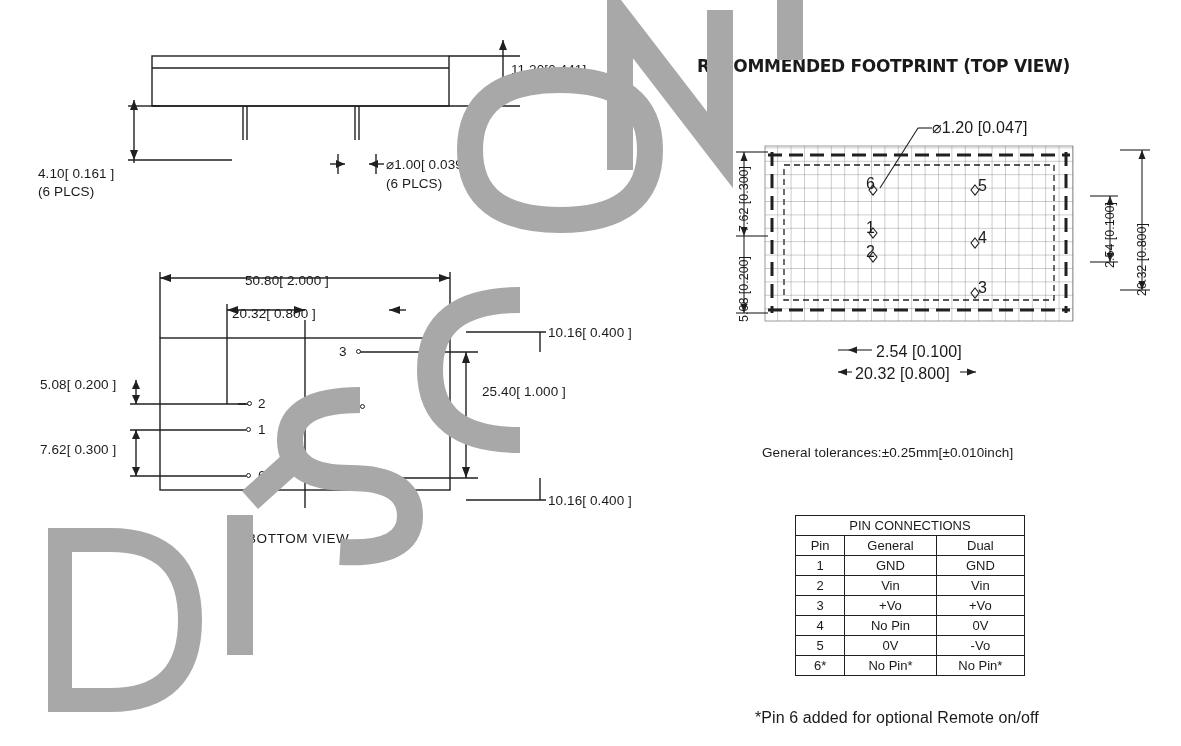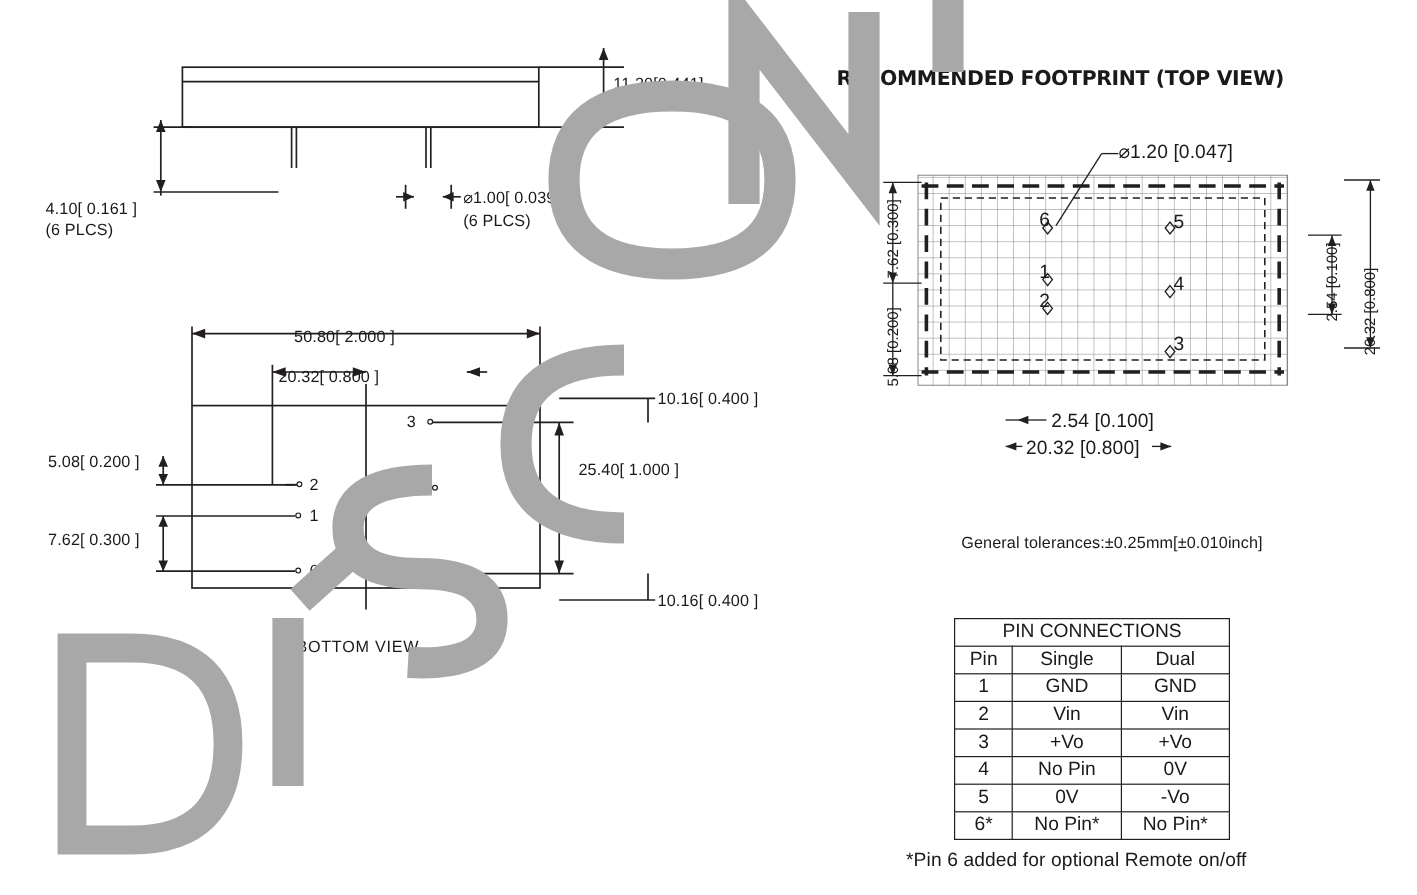--- a/index.html
+++ b/index.html
@@ -65,21 +65,21 @@
   .pin-table {
     position: absolute;
     border-collapse: collapse;
     font-size: 13px;
   }
   .pin-table td, .pin-table th {
     border: 1px solid #231f20;
     text-align: center;
     padding: 2px 6px;
     font-weight: normal;
-    font-size: 16px;
+    font-size: 13px;
     white-space: nowrap;
   }
   .pin-table th.title { padding: 2px 6px; }
   svg { display: block; }
   .svg-layer {
     position: absolute;
     left: 0; top: 0;
     width: 1181px; height: 746px;
     overflow: visible;
   }
@@ -304,30 +304,30 @@
   <div class="txt small" style="left:876px; top:342px;">2.54 [0.100]</div>
   <div class="txt small" style="left:855px; top:364px;">20.32 [0.800]</div>
 
   <div class="txt small" style="left:866px; top:174px;">6</div>
   <div class="txt small" style="left:978px; top:176px;">5</div>
   <div class="txt small" style="left:866px; top:218px;">1</div>
   <div class="txt small" style="left:978px; top:228px;">4</div>
   <div class="txt small" style="left:866px; top:242px;">2</div>
   <div class="txt small" style="left:978px; top:278px;">3</div>
 
-  <div class="txt" style="left:762px; top:445px;margin-left:39px;">General tolerances:±0.25mm[±0.010inch]</div>
+  <div class="txt" style="left:762px; top:445px;">General tolerances:±0.25mm[±0.010inch]</div>
 
   <table class="pin-table" style="left:795px; top:515px; width:230px;">
     <thead>
       <tr>
         <th class="title" colspan="3">PIN CONNECTIONS</th>
       </tr>
       <tr>
         <th>Pin</th>
-        <th>Single</th>
+        <th>General</th>
         <th>Dual</th>
       </tr>
     </thead>
     <tbody>
       <tr>
         <td>1</td>
         <td>GND</td>
         <td>GND</td>
       </tr>
       <tr>

